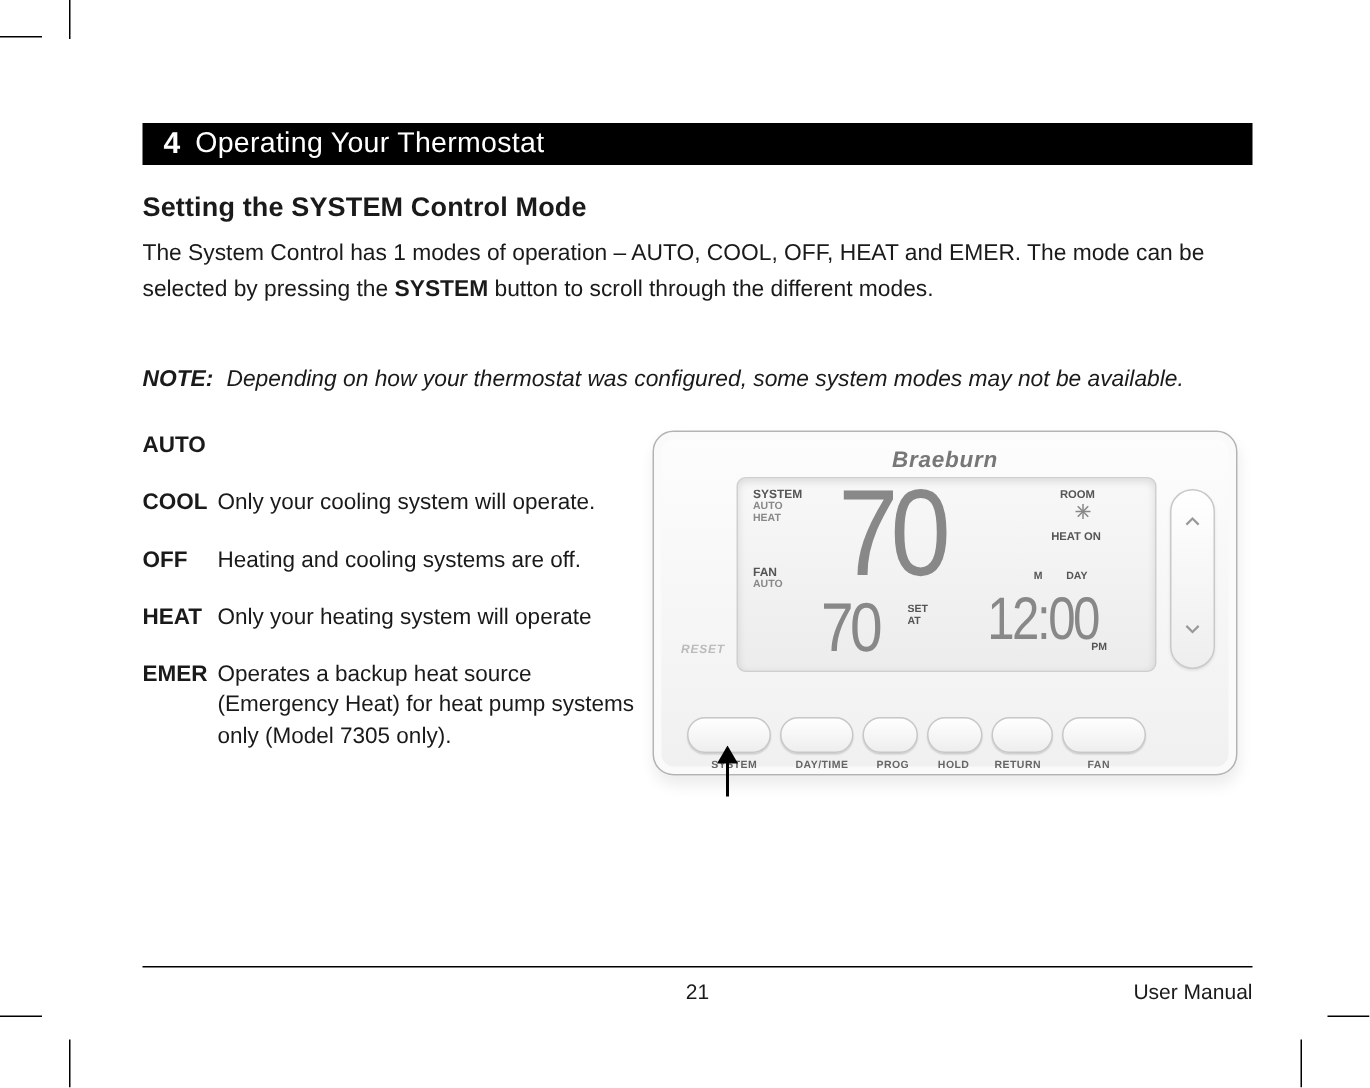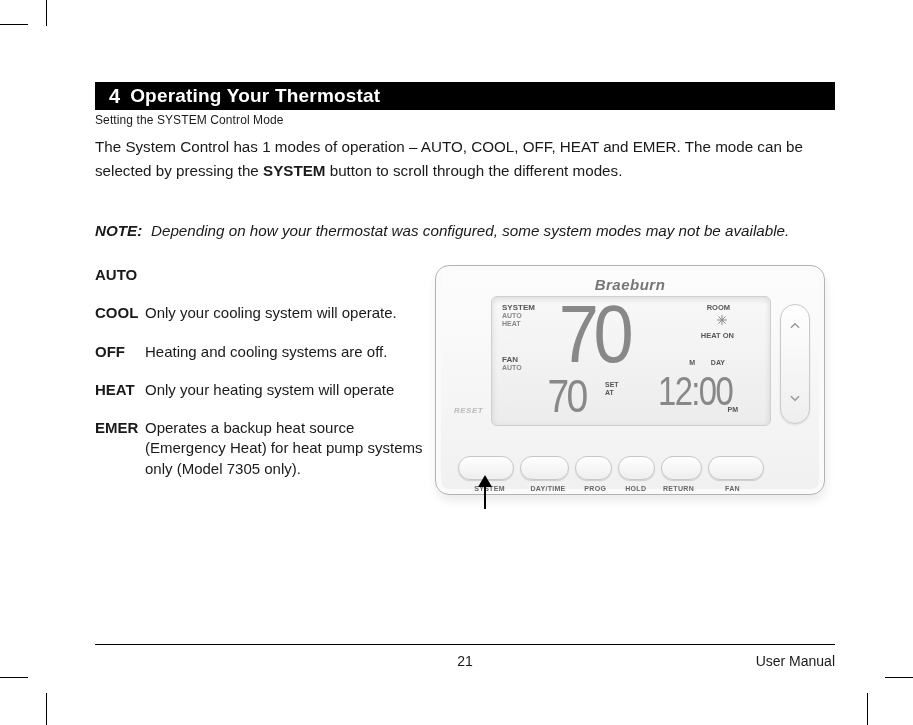--- a/index.html
+++ b/index.html
@@ -35,31 +35,31 @@
     align-items: center;
     font-family: Arial, sans-serif;
   }
   .section-num {
     color: #fff;
     font-weight: 800;
     font-size: 20px;
     padding: 0 10px 0 14px;
   }
   .section-title {
-    font-weight: 700;
+    font-weight: 400;
     font-size: 19px;
     color: #fff;
     letter-spacing: 0.2px;
   }
 
   .sub-heading {
     font-family: Arial, sans-serif;
-    font-weight: 400;
-    font-size: 12px;
-    margin-top: 3px;
+    font-weight: 700;
+    font-size: 18px;
+    margin-top: 18px;
     letter-spacing: 0.1px;
   }
 
   .body-text {
     font-family: "Helvetica Neue", Arial, sans-serif;
     font-size: 15.2px;
     line-height: 1.55;
     margin-top: 8px;
     font-stretch: condensed;
   }

